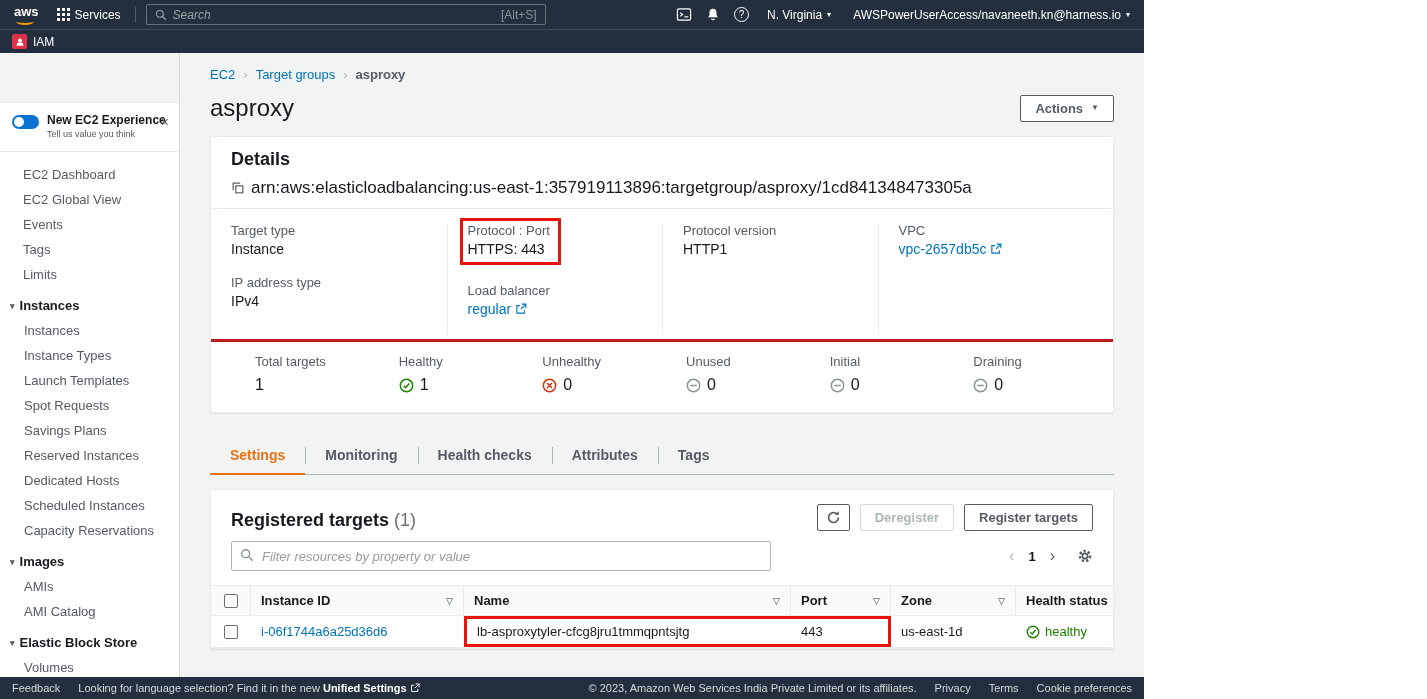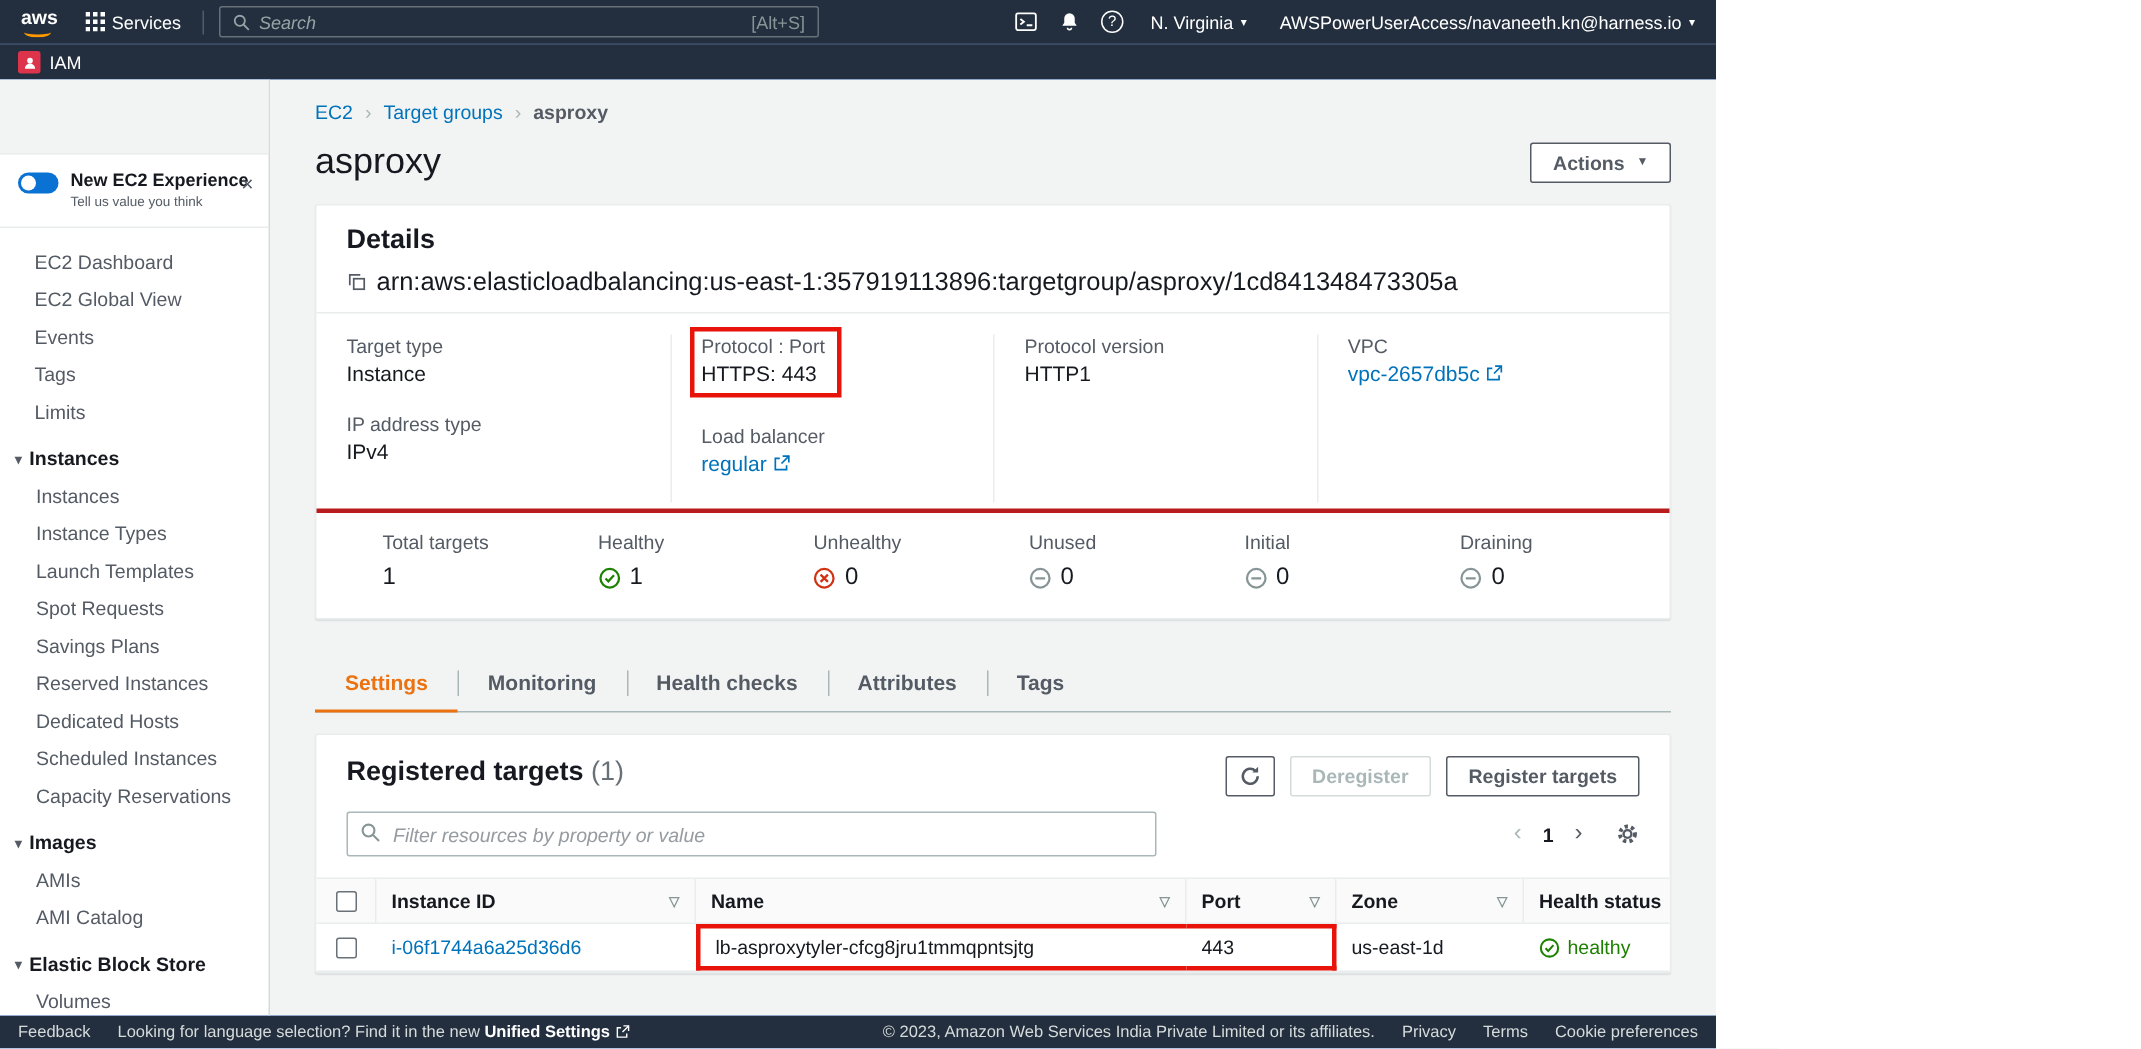--- a/index.html
+++ b/index.html
@@ -79,21 +79,21 @@
   .s-label{font-size:13px; color:#545b64;}
   .s-value{margin-top:7px; font-size:16px; color:#16191f; display:flex; align-items:center; gap:6px;}
 
   
   .tabs{margin-top:24px; display:flex; border-bottom:1px solid #aab7b8;}
   .tab{position:relative; padding:10px 20px; font-weight:700; font-size:14px; color:#545b64; cursor:pointer;}
   .tab + .tab::before{content:''; position:absolute; left:0; top:10px; bottom:10px; width:1px; background:#aab7b8;}
   .tab.active{color:var(--accent); border-bottom:2px solid var(--accent); margin-bottom:-1px;}
 
   
-  .rt-head{display:flex; align-items:flex-start; justify-content:space-between; padding:14px 20px 8px 20px;}
+  .rt-head{display:flex; align-items:flex-end; justify-content:space-between; padding:14px 20px 8px 20px;}
   .rt-actions{display:flex; gap:10px;}
   .filter-row{display:flex; align-items:center; padding:2px 20px 14px 20px;}
   .filter-box{position:relative; width:540px;}
   .filter-box input{width:100%; height:30px; border:1px solid #aab7b8; border-radius:2px; padding:0 10px 0 30px; font-style:italic; font-size:13px; color:#16191f; outline:none; font-family:"Liberation Sans",sans-serif;}
   .filter-box input::placeholder{color:#959ba0;}
   .filter-search-icon{position:absolute; left:9px; top:7px;}
   .pager{margin-left:auto; display:flex; align-items:center; gap:14px; color:#545b64;}
   .pg-arrow{color:#aab7b8; font-size:16px; cursor:pointer; line-height:1;}
   .pg-num{font-weight:700; color:#16191f; cursor:pointer;}
   .gear{cursor:pointer; margin-left:8px; display:flex;}

